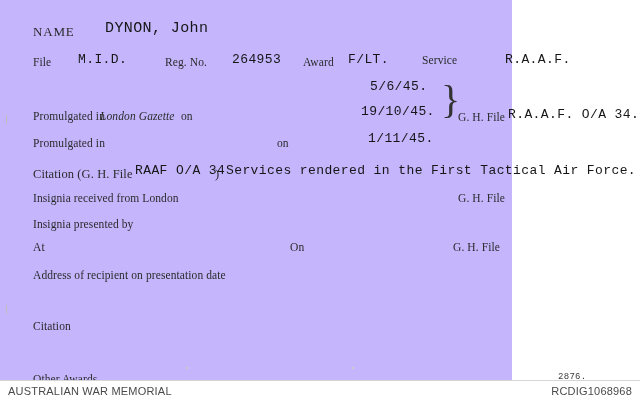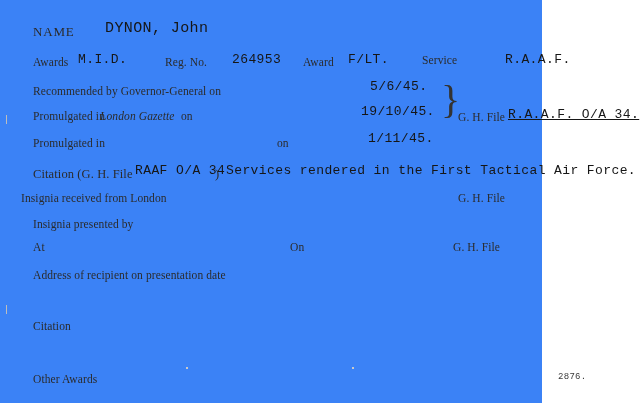--- a/index.html
+++ b/index.html
@@ -10,22 +10,21 @@
   body {
     width: 640px;
     height: 403px;
     overflow: hidden;
     font-family: "Liberation Serif", serif;
   }
   #card {
     position: relative;
     width: 512px;
     height: 403px;
-    background: #3b82f6;
-    padding-left: 30px;
+    background: #c4b5fd;
   }
   
   .printed {
     position: absolute;
     font-family: "Liberation Serif", serif;
     font-size: 11.5px;
     color: #2b2b2b;
     white-space: nowrap;
     letter-spacing: 0.1px;
   }
@@ -95,55 +94,54 @@
   }
 </style>
 </head>
 <body>
 
 <div id="card">
 
   <span class="printed" style="left:33px; top:24px; font-size:13px; letter-spacing:0.8px;">NAME</span>
   <span class="typed" style="left:105px; top:20px; font-size:15px;">DYNON, John</span>
 
-  <span class="printed" style="left:33px; top:56px;">Awards</span>
+  <span class="printed" style="left:33px; top:56px;">File</span>
   <span class="typed" style="left:78px; top:52px;">M.I.D.</span>
 
   <span class="printed" style="left:165px; top:56px;">Reg. No.</span>
   <span class="typed" style="left:232px; top:52px;">264953</span>
 
   <span class="printed" style="left:303px; top:56px;">Award</span>
   <span class="typed" style="left:348px; top:52px;">F/LT.</span>
 
   <span class="printed" style="left:422px; top:54px;">Service</span>
   <span class="typed" style="left:505px; top:52px;">R.A.A.F.</span>
 
-  <span class="printed" style="left:33px; top:85px;">Recommended by Governor-General on</span>
   <span class="typed" style="left:370px; top:79px;">5/6/45.</span>
 
   <span class="printed" style="left:33px; top:110px;">Promulgated in</span>
   <span class="printed ital" style="left:100px; top:110px;">London Gazette</span>
   <span class="printed" style="left:181px; top:110px;">on</span>
   <span class="typed" style="left:361px; top:104px;">19/10/45.</span>
 
   <span class="printed" style="left:33px; top:137px;">Promulgated in</span>
   <span class="printed" style="left:277px; top:137px;">on</span>
   <span class="typed" style="left:368px; top:131px;">1/11/45.</span>
 
   <span class="brace" style="left:441px; top:80px;">}</span>
 
   <span class="printed" style="left:458px; top:111px;">G. H. File</span>
-  <span class="typed" style="left:508px; top:107px;text-decoration:underline;">R.A.A.F. O/A 34.</span>
+  <span class="typed" style="left:508px; top:107px;">R.A.A.F. O/A 34.</span>
 
   <span class="printed" style="left:33px; top:167px; font-size:12.5px;">Citation (G. H. File</span>
   <span class="typed" style="left:135px; top:163px;">RAAF O/A 34</span>
   <span class="printed" style="left:215px; top:167px; font-size:12.5px;">)</span>
   <span class="typed" style="left:226px; top:163px;">Services rendered in the First Tactical Air Force.</span>
 
-  <span class="printed" style="left:21px; top:192px;">Insignia received from London</span>
+  <span class="printed" style="left:33px; top:192px;">Insignia received from London</span>
   <span class="printed" style="left:458px; top:192px;">G. H. File</span>
 
   <span class="printed" style="left:33px; top:218px;">Insignia presented by</span>
 
   <span class="printed" style="left:33px; top:241px;text-align:right;">At</span>
   <span class="printed" style="left:290px; top:241px;">On</span>
   <span class="printed" style="left:453px; top:241px;">G. H. File</span>
 
   <span class="printed" style="left:33px; top:269px;">Address of recipient on presentation date</span>
 
@@ -151,14 +149,18 @@
 
   <span class="printed" style="left:33px; top:373px;">Other Awards</span>
 
   <span class="ref-num" style="left:558px; top:372px;">2876.</span>
 
   <div class="edge-mark" style="left:6px; top:115px;"></div>
   <div class="edge-mark" style="left:6px; top:305px;"></div>
   <div class="speck" style="left:186px; top:367px; width:2px; height:2px;"></div>
   <div class="speck" style="left:352px; top:367px; width:2px; height:2px;"></div>
 
+  <div class="footer">
+    <span class="footer-left">AUSTRALIAN WAR MEMORIAL</span>
+    <span class="footer-right">RCDIG1068968</span>
+  </div>
 
 </div>
 
 </body></html>

